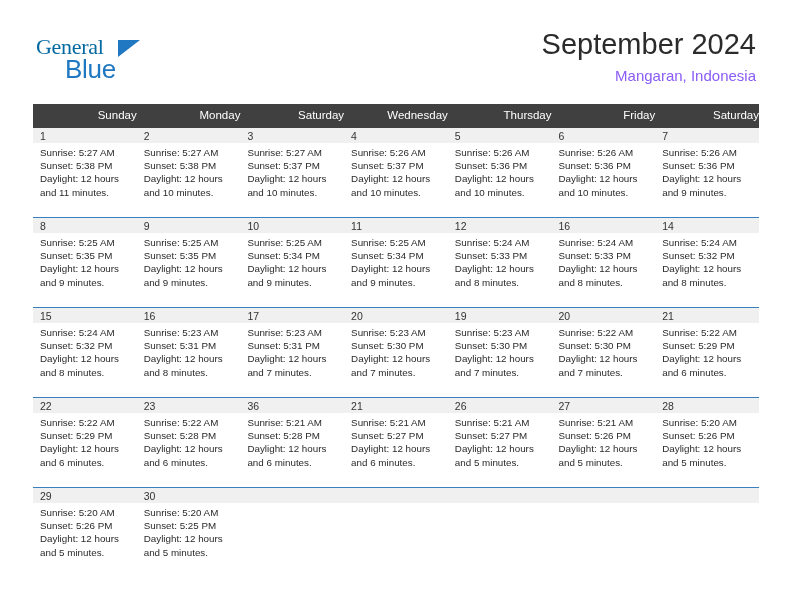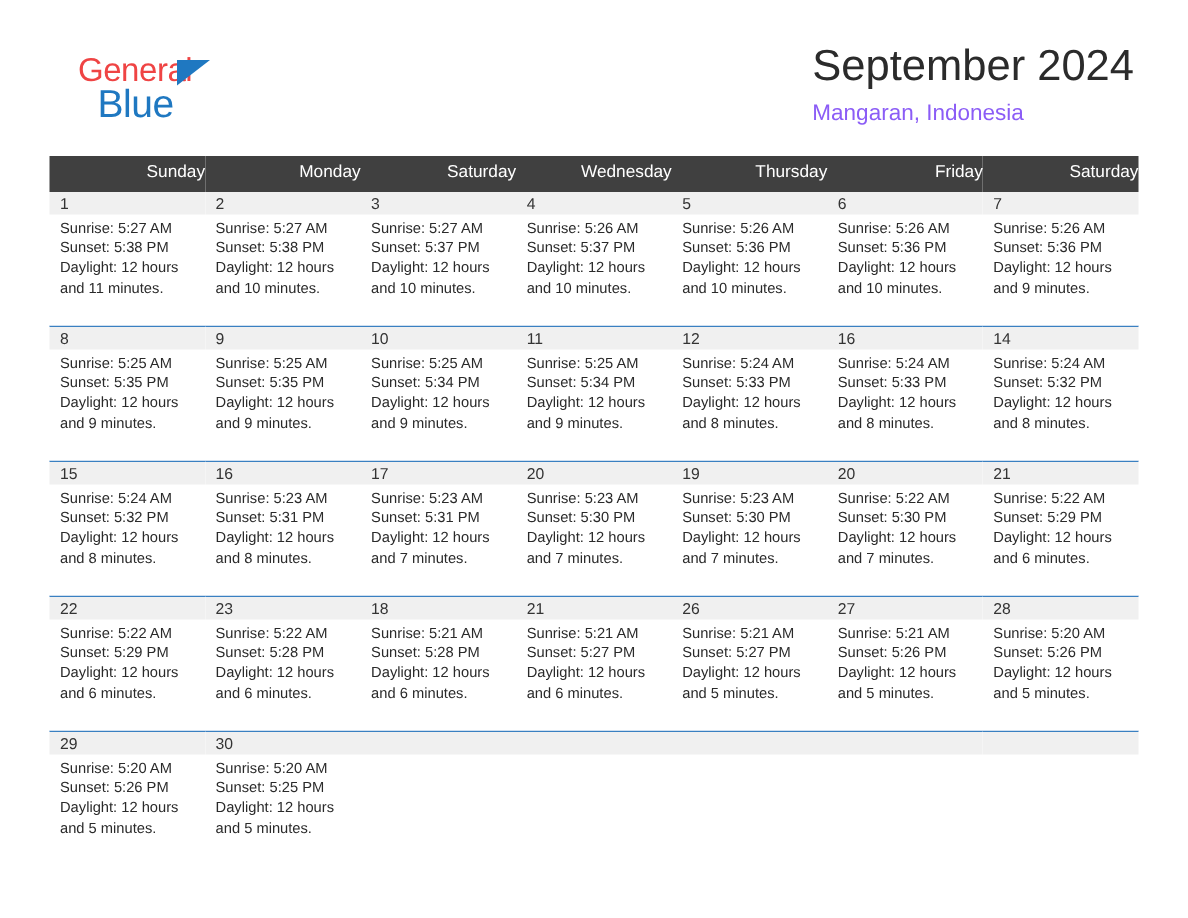--- a/index.html
+++ b/index.html
@@ -35,26 +35,26 @@
 
   .logo {
     position: absolute;
     left: 36px;
     top: 34px;
     width: 180px;
     height: 48px;
   }
   .logo-general {
     position: absolute;
-    left: 16px;
+    left: 0;
     top: 0;
     font-size: 22px;
     letter-spacing: -0.3px;
-    color: #ef4444;
-    font-family: Liberation Sans, sans-serif;
+    color: #0369a1;
+    font-family: Liberation Serif, serif;
   }
   .logo-blue {
     position: absolute;
     left: 29px;
     top: 20px;
     font-size: 26px;
     letter-spacing: -0.3px;
     color: #1f78c1;
     font-family: "Liberation Sans", sans-serif;
   }
@@ -65,21 +65,21 @@
     width: 0;
     height: 0;
     border-left: 22px solid #1f78c1;
     border-bottom: 17px solid transparent;
   }
 
   .title-block {
     position: absolute;
     right: 36px;
     top: 26px;
-    text-align: left;
+    text-align: right;
   }
   .month-title {
     font-size: 29px;
     font-weight: normal;
     color: #2b2b2b;
     line-height: 36px;
     white-space: nowrap;
   }
   .location-subtitle {
     font-size: 15px;
@@ -438,21 +438,21 @@
               <div class="lines">
                 <div>Sunrise: 5:22 AM</div>
                 <div>Sunset: 5:28 PM</div>
                 <div>Daylight: 12 hours</div>
                 <div>and 6 minutes.</div>
               </div>
             </div>
           </td>
           <td>
             <div class="cell">
-              <div class="daynum-band">18</div>
+              <div class="daynum-band">36</div>
               <div class="lines">
                 <div>Sunrise: 5:21 AM</div>
                 <div>Sunset: 5:28 PM</div>
                 <div>Daylight: 12 hours</div>
                 <div>and 6 minutes.</div>
               </div>
             </div>
           </td>
           <td>
             <div class="cell">

